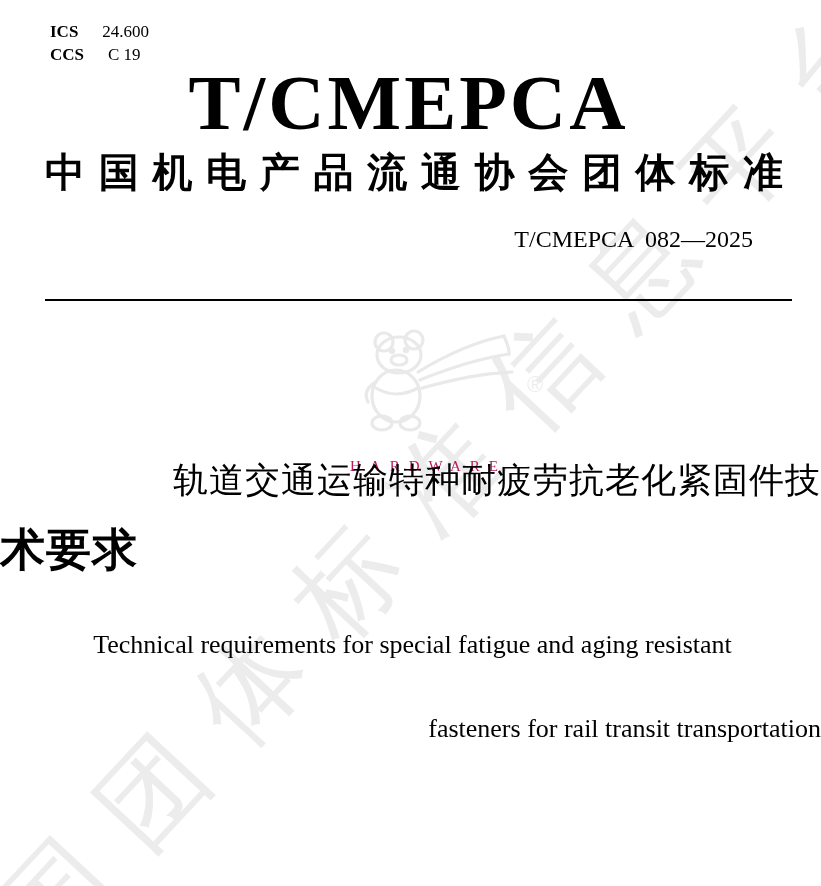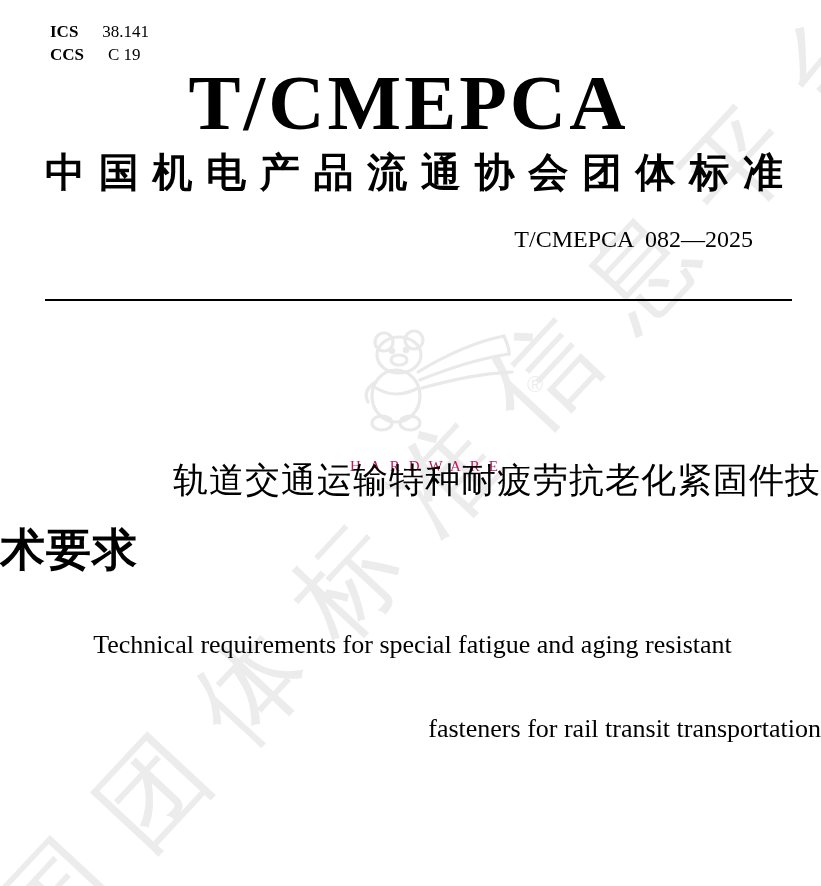--- a/index.html
+++ b/index.html
@@ -143,21 +143,21 @@
       <path d="M152 8 Q158 22 157 26"></path>
     </svg>
     <div class="logo-reg">®</div>
     <div class="logo-sub">HARDWARE</div>
   </div>
 
   <div class="fg">
 
     <div class="ics-block">
       <div>
-        <span class="ics-label">ICS</span><span>38.141</span>
+        <span class="ics-label">ICS</span><span>24.600</span>
       </div>
       <div>
         <span class="ics-label">CCS</span><span>C 19</span>
       </div>
     </div>
 
     <div class="std-code">T/CMEPCA</div>
 
     <div class="org-name">中国机电产品流通协会团体标准</div>
 

